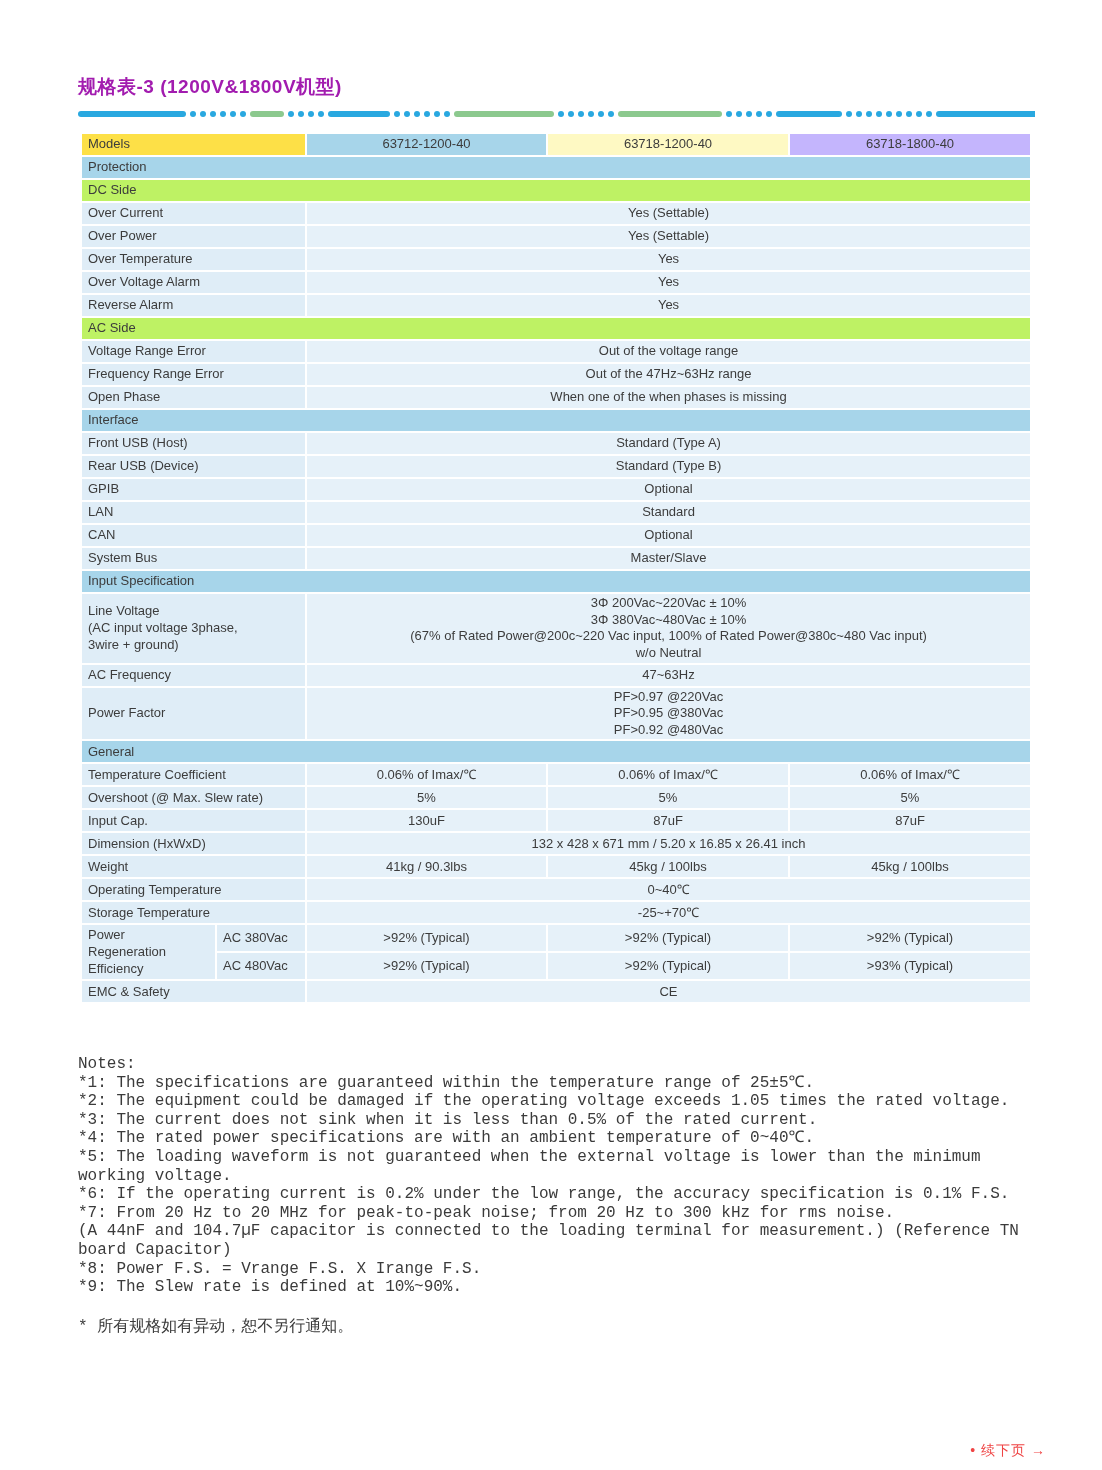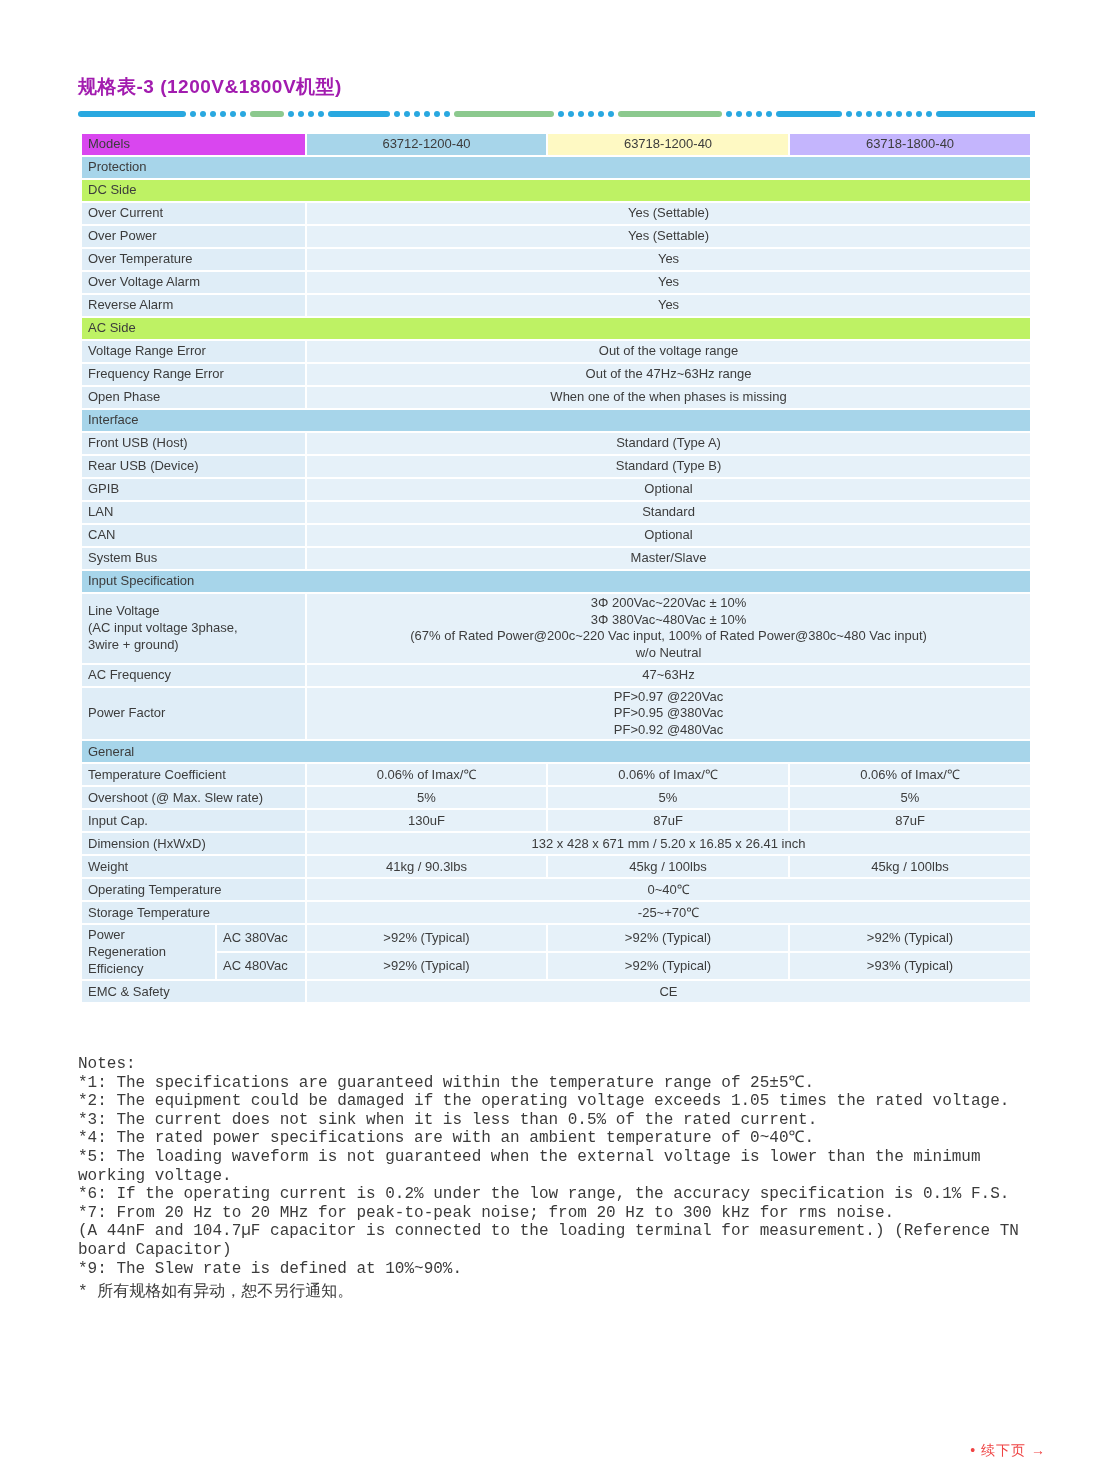--- a/index.html
+++ b/index.html
@@ -37,21 +37,21 @@
   tr.sec td{background:#a7d5ea;text-align:left;}
   tr.sec td.val{text-align:center;margin-left:20px;}
   tr.sub td{background:#bef264;text-align:left;}
   tr.tall td{height:auto;}
   tr.regen td{height:24px;}
 
   .notes{
     position:absolute;left:78px;top:1055px;width:950px;
     font-size:16px;line-height:18.6px;color:#3b3b3b;font-family:Liberation Mono, monospace;
   }
-  .notes .disclaimer{margin-top:5px;}
+  .notes .disclaimer{margin-top:21px;}
   .continue{
     position:absolute;right:56px;top:1406px;
     font-size:14px;color:#ef4444;letter-spacing:1px;margin-top:36px;
   }
 </style>
 </head>
 <body>
 
 <h1 class="page-title">规格表-3 (1200V&amp;1800V机型)</h1>
 
@@ -116,21 +116,21 @@
 <table class="spec">
   <colgroup>
     <col style="width:135px">
       <col style="width:90px">
       <col style="width:241px">
       <col style="width:242px">
       <col style="width:242px">
   </colgroup>
   <tbody>
     <tr class="sec">
-      <td class="lbl" colspan="2" style="background:#d946ef">Models</td>
+      <td class="lbl" colspan="2" style="background:#fde047">Models</td>
       <td class="val" style="background:#a7d5ea">63712-1200-40</td>
       <td class="val" style="background:#fef9c3">63718-1200-40</td>
       <td class="val" style="background:#c4b5fd">63718-1800-40</td>
     </tr>
     <tr class="sec">
         <td colspan="5">Protection</td>
       </tr>
     <tr class="sub">
         <td colspan="5">DC Side</td>
       </tr>
@@ -282,17 +282,18 @@
 <div class="notes">
   <div>Notes:</div>
   <div>*1: The specifications are guaranteed within the temperature range of 25±5℃.</div>
   <div>*2: The equipment could be damaged if the operating voltage exceeds 1.05 times the rated voltage.</div>
   <div>*3: The current does not sink when it is less than 0.5% of the rated current.</div>
   <div>*4: The rated power specifications are with an ambient temperature of 0~40℃.</div>
   <div>*5: The loading waveform is not guaranteed when the external voltage is lower than the minimum working voltage.</div>
   <div>*6: If the operating current is 0.2% under the low range, the accuracy specification is 0.1% F.S.</div>
   <div>*7: From 20 Hz to 20 MHz for peak-to-peak noise; from 20 Hz to 300 kHz for rms noise.</div>
   <div>(A 44nF and 104.7µF capacitor is connected to the loading terminal for measurement.) (Reference TN board Capacitor)</div>
+  <div>*8: Power F.S. = Vrange F.S. X Irange F.S.</div>
   <div>*9: The Slew rate is defined at 10%~90%.</div>
   <div class="disclaimer">* 所有规格如有异动，恕不另行通知。</div>
 </div>
 
 <div class="continue">• 续下页 →</div>
 
 </body></html>

